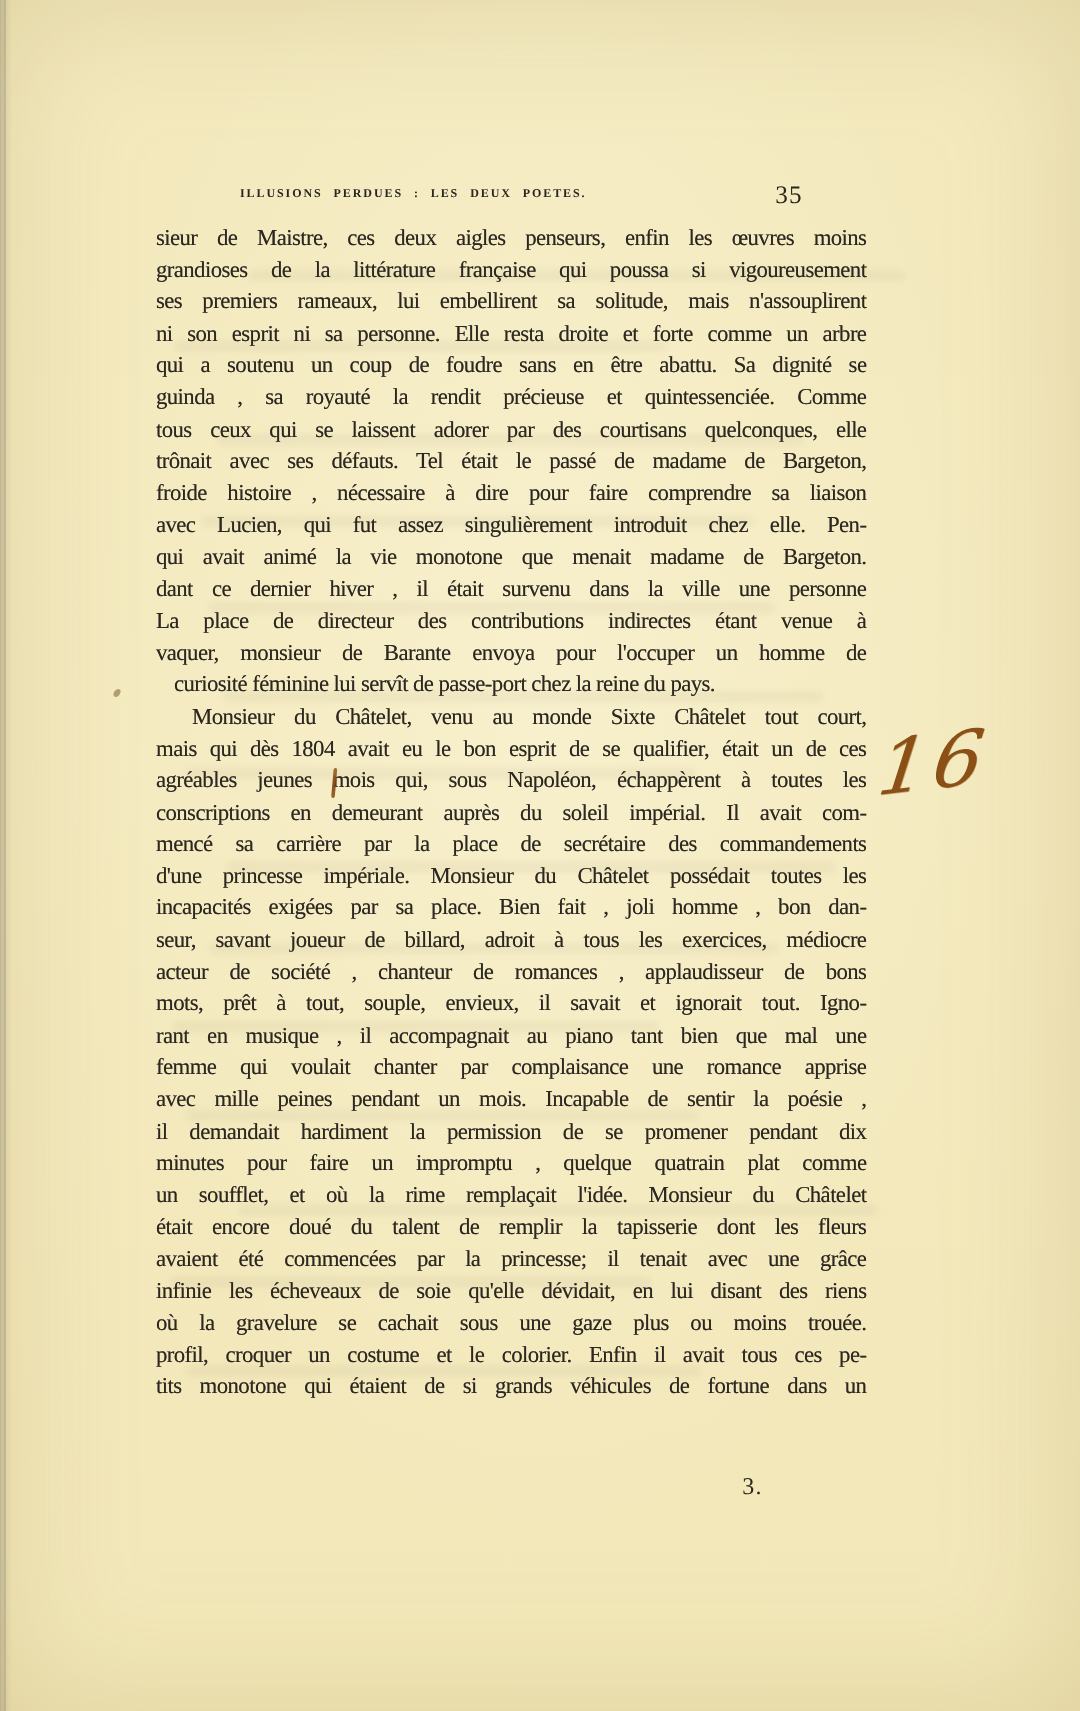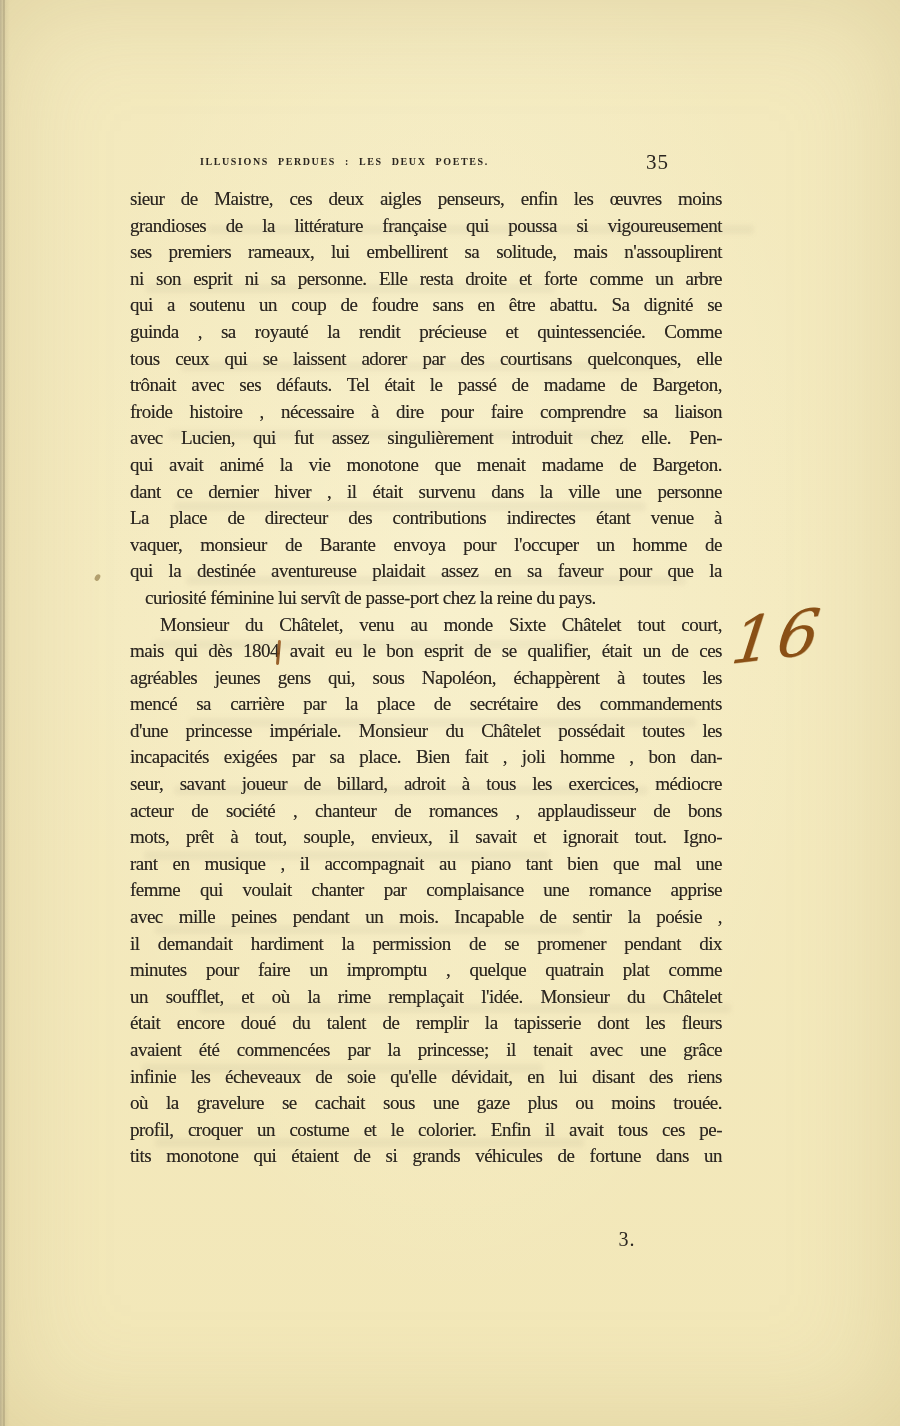--- a/index.html
+++ b/index.html
@@ -164,25 +164,25 @@
       <div class="line">qui a soutenu un coup de foudre sans en être abattu. Sa dignité se</div>
       <div class="line">guinda , sa royauté la rendit précieuse et quintessenciée. Comme</div>
       <div class="line">tous ceux qui se laissent adorer par des courtisans quelconques, elle</div>
       <div class="line">trônait avec ses défauts. Tel était le passé de madame de Bargeton,</div>
       <div class="line">froide histoire , nécessaire à dire pour faire comprendre sa liaison</div>
       <div class="line">avec Lucien, qui fut assez singulièrement introduit chez elle. Pen-</div>
       <div class="line">qui avait animé la vie monotone que menait madame de Bargeton.</div>
       <div class="line">dant ce dernier hiver , il était survenu dans la ville une personne</div>
       <div class="line">La place de directeur des contributions indirectes étant venue à</div>
       <div class="line">vaquer, monsieur de Barante envoya pour l'occuper un homme de</div>
-      <div class="line">qui la destinée aventureuse plaidait assez en sa faveur pour que la</div>
       <div class="line no-just">curiosité féminine lui servît de passe-port chez la reine du pays.</div>
       <div class="line indent">Monsieur du Châtelet, venu au monde Sixte Châtelet tout court,</div>
       <div class="line">mais qui dès 1804 avait eu le bon esprit de se qualifier, était un de ces</div>
-      <div class="line">agréables jeunes gens qui, sous Napoléon, échappèrent à toutes les</div>
+      <div class="line">agréables jeunes mois qui, sous Napoléon, échappèrent à toutes les</div>
+      <div class="line">conscriptions en demeurant auprès du soleil impérial. Il avait com-</div>
       <div class="line">mencé sa carrière par la place de secrétaire des commandements</div>
       <div class="line">d'une princesse impériale. Monsieur du Châtelet possédait toutes les</div>
       <div class="line">incapacités exigées par sa place. Bien fait , joli homme , bon dan-</div>
       <div class="line">seur, savant joueur de billard, adroit à tous les exercices, médiocre</div>
       <div class="line">acteur de société , chanteur de romances , applaudisseur de bons</div>
       <div class="line">mots, prêt à tout, souple, envieux, il savait et ignorait tout. Igno-</div>
       <div class="line">rant en musique , il accompagnait au piano tant bien que mal une</div>
       <div class="line">femme qui voulait chanter par complaisance une romance apprise</div>
       <div class="line">avec mille peines pendant un mois. Incapable de sentir la poésie ,</div>
       <div class="line">il demandait hardiment la permission de se promener pendant dix</div>

